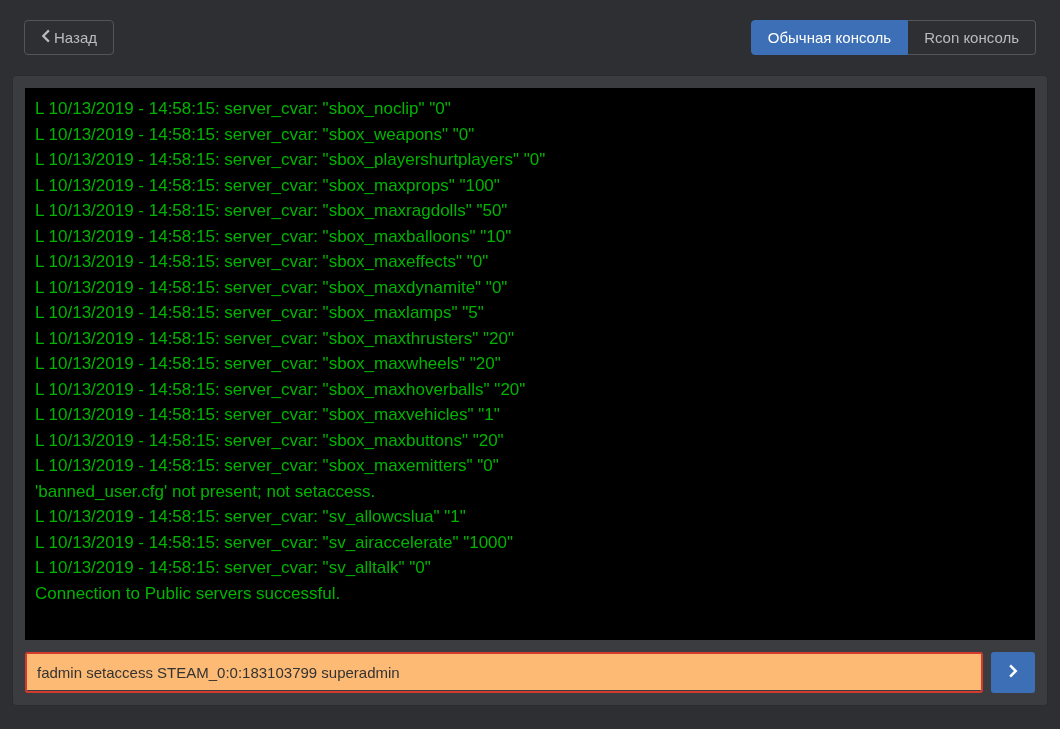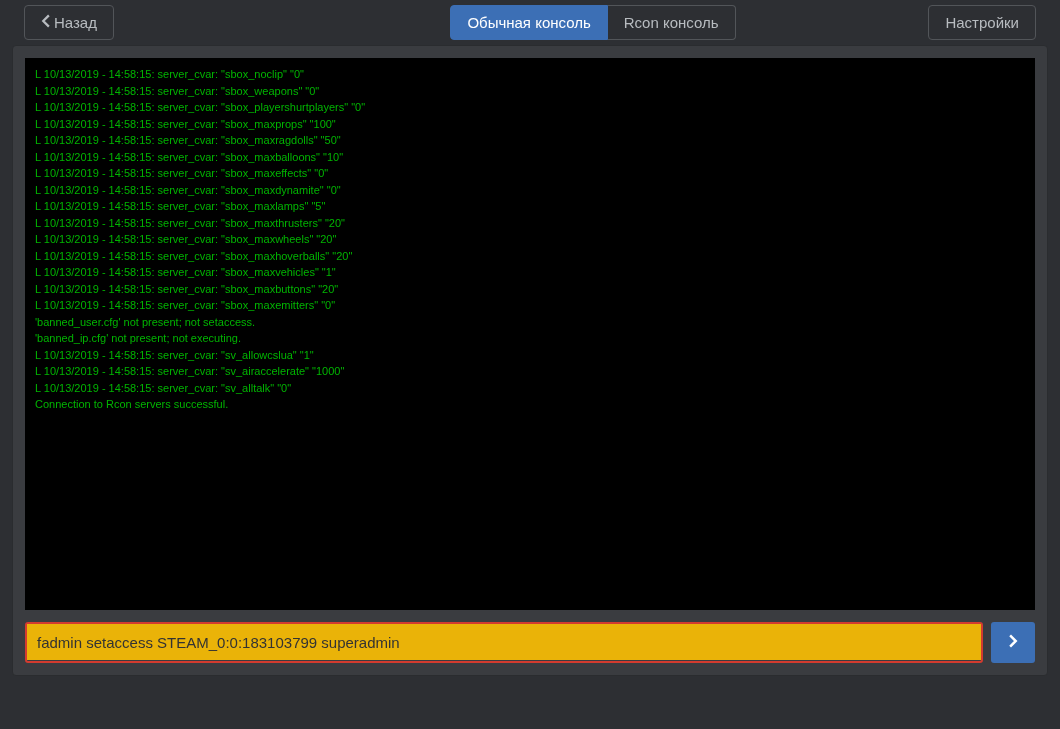--- a/index.html
+++ b/index.html
@@ -10,23 +10,22 @@
     body {
       background: #2d2f33;
       font-family: -apple-system, BlinkMacSystemFont, "Segoe UI", Roboto, Arial, sans-serif;
       width: 1060px;
       height: 729px;
       overflow: hidden;
     }
     .header {
       display: flex;
       align-items: center;
-      padding: 5px 24px;
+      padding: 20px 24px;
       gap: 8px;
-      justify-content: flex-end;
     }
     .btn {
       background: transparent;
       border: 1px solid #525559;
       color: #b8bcc0;
       padding: 8px 16px;
       border-radius: 4px;
       font-size: 15px;
       cursor: pointer;
       display: inline-flex;
@@ -70,21 +69,21 @@
       border-radius: 4px;
       padding: 12px;
       border: 1px solid #2a2c2f;
     }
     .console-output {
       background: #000;
       height: 552px;
       overflow-y: scroll;
       padding: 8px 10px;
       font-family: Arial, sans-serif;
-      font-size: 11px;
+      font-size: 17px;
       line-height: 1.5;
     }
     .console-output::-webkit-scrollbar {
       width: 16px;
     }
     .console-output::-webkit-scrollbar-track {
       background: #2a2a2a;
     }
     .console-output::-webkit-scrollbar-thumb {
       background: #5a5a5a;
@@ -99,21 +98,21 @@
       margin-top: 12px;
     }
     .command-input-wrapper {
       flex: 1;
       border: 2.5px solid #d33b2f;
       border-radius: 3px;
       margin-right: 8px;
     }
     .command-input {
       width: 100%;
-      background: #eab308;
+      background: #fdba74;
       border: none;
       padding: 8px 10px;
       font-size: 15px;
       color: #333;
       height: 36px;
       outline: none;
     }
     .send-btn {
       background: #3c6fb5;
       border: none;
@@ -146,25 +145,20 @@
   </button>
   <div class="spacer-left"></div>
   <div class="btn-group">
     <button class="btn btn-primary">
       <span>Обычная консоль</span>
     </button>
     <button class="btn">
       <span>Rcon консоль</span>
     </button>
   </div>
-  <div class="spacer-right">
-    <button class="btn">
-      <span>Настройки</span>
-    </button>
-  </div>
 </div>
 
 <div class="content-wrapper">
   <div class="panel">
     <div class="console-output" id="console-output">
         <div class="console-line">L 10/13/2019 - 14:58:15: server_cvar: "sbox_noclip" "0"</div>
         <div class="console-line">L 10/13/2019 - 14:58:15: server_cvar: "sbox_weapons" "0"</div>
         <div class="console-line">L 10/13/2019 - 14:58:15: server_cvar: "sbox_playershurtplayers" "0"</div>
         <div class="console-line">L 10/13/2019 - 14:58:15: server_cvar: "sbox_maxprops" "100"</div>
         <div class="console-line">L 10/13/2019 - 14:58:15: server_cvar: "sbox_maxragdolls" "50"</div>
@@ -172,25 +166,24 @@
         <div class="console-line">L 10/13/2019 - 14:58:15: server_cvar: "sbox_maxeffects" "0"</div>
         <div class="console-line">L 10/13/2019 - 14:58:15: server_cvar: "sbox_maxdynamite" "0"</div>
         <div class="console-line">L 10/13/2019 - 14:58:15: server_cvar: "sbox_maxlamps" "5"</div>
         <div class="console-line">L 10/13/2019 - 14:58:15: server_cvar: "sbox_maxthrusters" "20"</div>
         <div class="console-line">L 10/13/2019 - 14:58:15: server_cvar: "sbox_maxwheels" "20"</div>
         <div class="console-line">L 10/13/2019 - 14:58:15: server_cvar: "sbox_maxhoverballs" "20"</div>
         <div class="console-line">L 10/13/2019 - 14:58:15: server_cvar: "sbox_maxvehicles" "1"</div>
         <div class="console-line">L 10/13/2019 - 14:58:15: server_cvar: "sbox_maxbuttons" "20"</div>
         <div class="console-line">L 10/13/2019 - 14:58:15: server_cvar: "sbox_maxemitters" "0"</div>
         <div class="console-line">'banned_user.cfg' not present; not setaccess.</div>
-        <div class="console-line">'banned_ip.cfg' not present; not executing.</div>
         <div class="console-line">L 10/13/2019 - 14:58:15: server_cvar: "sv_allowcslua" "1"</div>
         <div class="console-line">L 10/13/2019 - 14:58:15: server_cvar: "sv_airaccelerate" "1000"</div>
         <div class="console-line">L 10/13/2019 - 14:58:15: server_cvar: "sv_alltalk" "0"</div>
-        <div class="console-line">Connection to Rcon servers successful.</div>
+        <div class="console-line">Connection to Public servers successful.</div>
       </div>
     <div class="input-row">
       <div class="command-input-wrapper">
         <input type="text" class="command-input" value="fadmin setaccess STEAM_0:0:183103799 superadmin" style="">
       </div>
       <button class="send-btn">
         <span class="chevron-icon">
           <svg viewBox="0 0 8 12" fill="none">
               <path d="M1 1 L6 6 L1 11" stroke="currentColor" stroke-width="2.2"></path>
             </svg>

